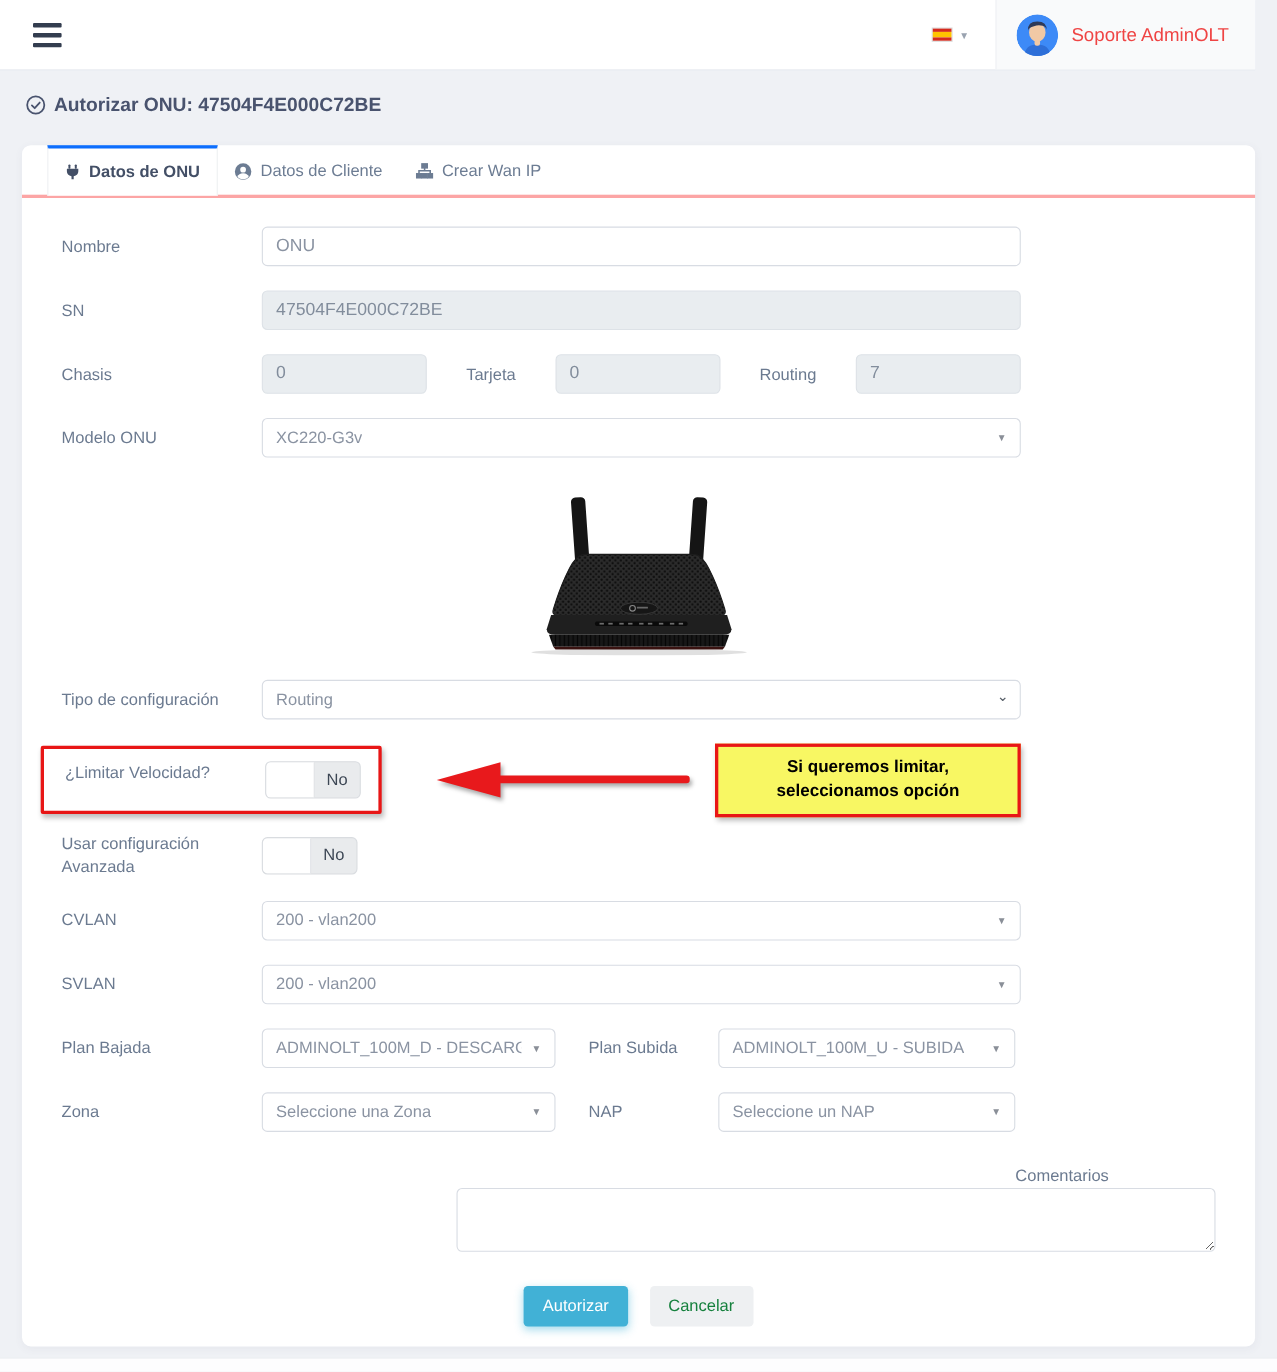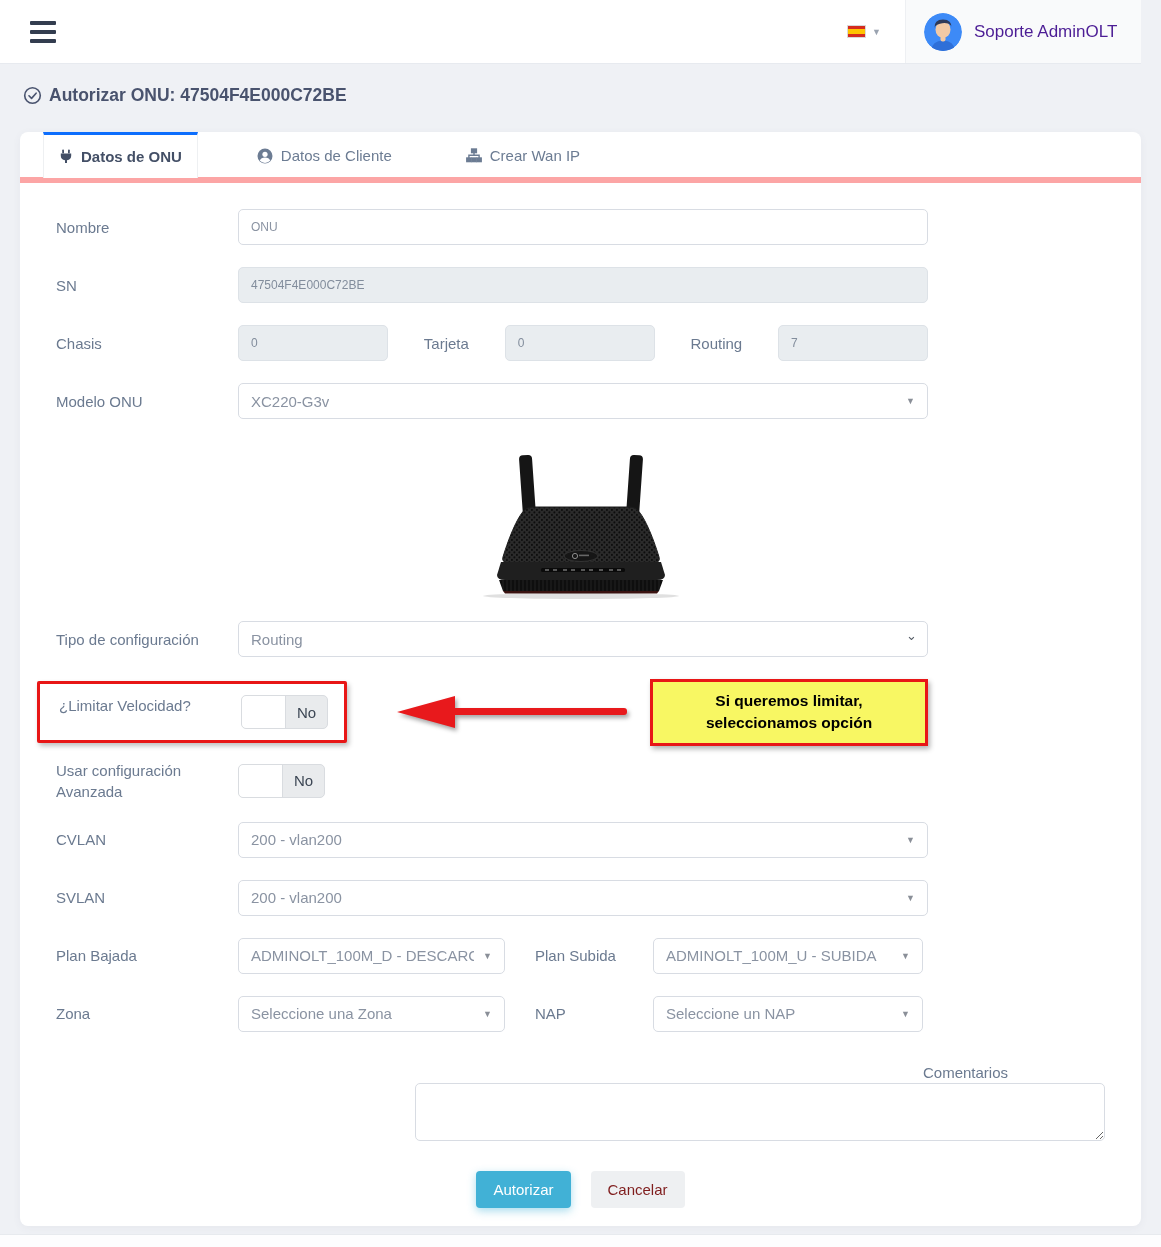--- a/index.html
+++ b/index.html
@@ -23,49 +23,49 @@
   .lang-btn { display:flex; align-items:center; gap:6px; padding:0 24px; cursor:pointer; }
   .flag { width:19px; height:13px; border:1px solid #d9d9d9; display:flex; flex-direction:column; }
   .flag .r { flex:1; background:#d52b1e; }
   .flag .y { flex:1.4; background:#ffc400; }
   .lang-caret { font-size:9px; color:#9aa3b0; }
   .user-box {
     height:100%; background:#f9fafb; border-left:1px solid #eef0f3;
     display:flex; align-items:center; gap:12px; padding:0 22px 0 18px; min-width:236px; cursor:pointer;
   }
   .avatar { width:38px; height:38px; border-radius:50%; overflow:hidden; flex:none; }
-  .user-name { font-size:17px; color:#4c1d95; }
+  .user-name { font-size:17px; color:#ef4444; }
   
   .page-head { padding:22px 0 0 23px; display:flex; align-items:center; gap:7px; }
   .page-title { font-size:17.5px; font-weight:bold; color:#49536e;text-align:center; }
   
   .card {
     margin:26px 20px 0 20px; background:#ffffff; border-radius:8px;
     box-shadow:0 2px 8px rgba(80,90,120,.06);
     min-height:1060px;
   }
-  .tabs { display:flex; border-bottom:6px solid #fca5a5; padding-left:23px;gap:44px; }
+  .tabs { display:flex; border-bottom:3px solid #fca5a5; padding-left:23px; }
   .tab {
     display:flex; align-items:center; gap:8px; padding:12px 15px 13px 15px;
     font-size:15px; color:#6c7c93; cursor:pointer; border-top:3px solid transparent;
   }
   .tab.active {
     color:#434f66; background:#fff; border-top:3px solid #0d6efd;
     border-left:1px solid #eef0f2; border-right:1px solid #eef0f2;
     margin-bottom:-1px; font-weight:bold;
   }
   .tab svg { flex:none; }
   
   .form { padding:26px 36px 18px 36px; }
   .frow { display:flex; align-items:center; margin-bottom:22px; }
   .lbl { width:182px; flex:none; font-size:15px; color:#6b7a90; line-height:1.4; padding-right:10px; }
   .ctl { width:690px; flex:none; position:relative; }
   .inp {
     width:100%; height:36px; border:1px solid #d8dce3; border-radius:5px;
-    font-family:"Liberation Sans",sans-serif; font-size:12px; color:#8a93a2;
+    font-family:"Liberation Sans",sans-serif; font-size:16px; color:#8a93a2;
     padding:0 12px; background:#fff; outline:none;
   }
   .inp:disabled, .inp.dis { background:#e9edf0; border-color:#dde2e7; color:#828d9c; }
   .triple { display:flex; align-items:center; justify-content:space-between; }
   .triple .inp { width:150px; }
   .mini-lbl { font-size:15px; color:#6b7a90; }
   .sel {
     height:36px; border:1px solid #d8dce3; border-radius:5px; background:#fff;
     display:flex; align-items:center; padding:0 30px 0 12px;
     font-size:15px; color:#8a93a2; cursor:pointer; position:relative; width:100%;
@@ -103,21 +103,21 @@
   .half .sel { width:267px; }
   .half .sel2 { width:270px; }
   .half .inline-lbl { width:118px; margin-left:30px; font-size:15px; color:#6b7a90; flex:none; }
   .ta {
     width:100%; height:58px; border:1px solid #d8dce3; border-radius:5px;
     resize:vertical; outline:none; font-family:"Liberation Sans",sans-serif; font-size:15px; color:#667; padding:8px 12px;
   }
   .btn-row { display:flex; justify-content:center; gap:20px; margin-top:26px; }
   .btn { height:37px; border:none; border-radius:4px; font-family:"Liberation Sans",sans-serif; font-size:15px; padding:0 17px; cursor:pointer; }
   .btn-primary { background:#41b1d6; color:#fff; box-shadow:0 3px 8px rgba(65,177,214,.45); }
-  .btn-light { background:#eef0f2; color:#7f1d1d; }
+  .btn-light { background:#eef0f2; color:#15803d; }
   .footer-strip { position:absolute; left:0; right:0; bottom:0; height:13px; background:#fdfdfe; border-top:1px solid #e7eaee; }
   .ic { display:inline-flex; }
 </style>
 </head>
 <body>
 
 <div class="topbar">
   <div class="hamburger">
     <span></span>
       <span></span>

